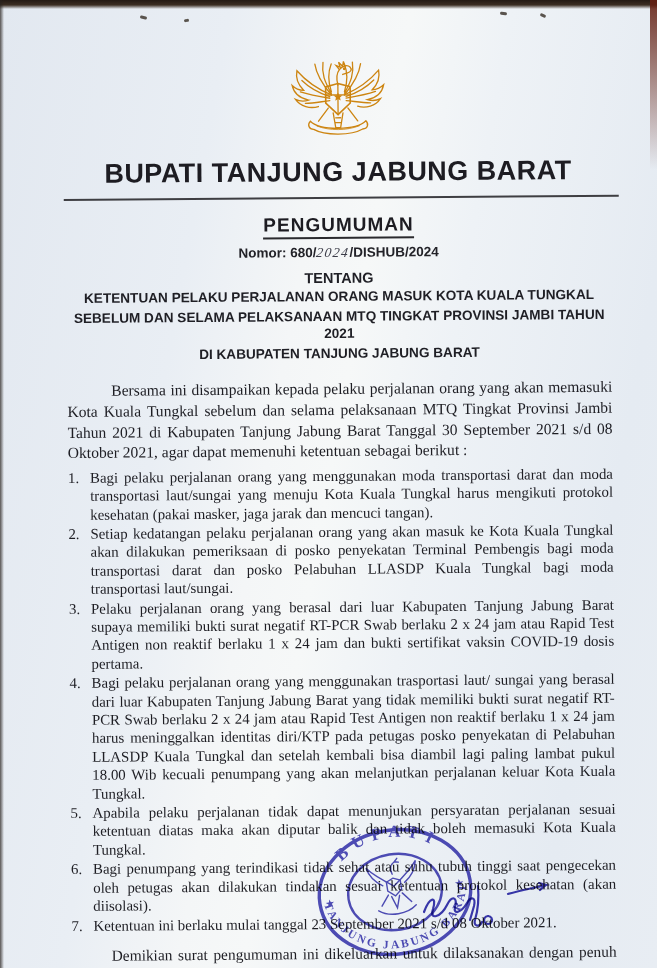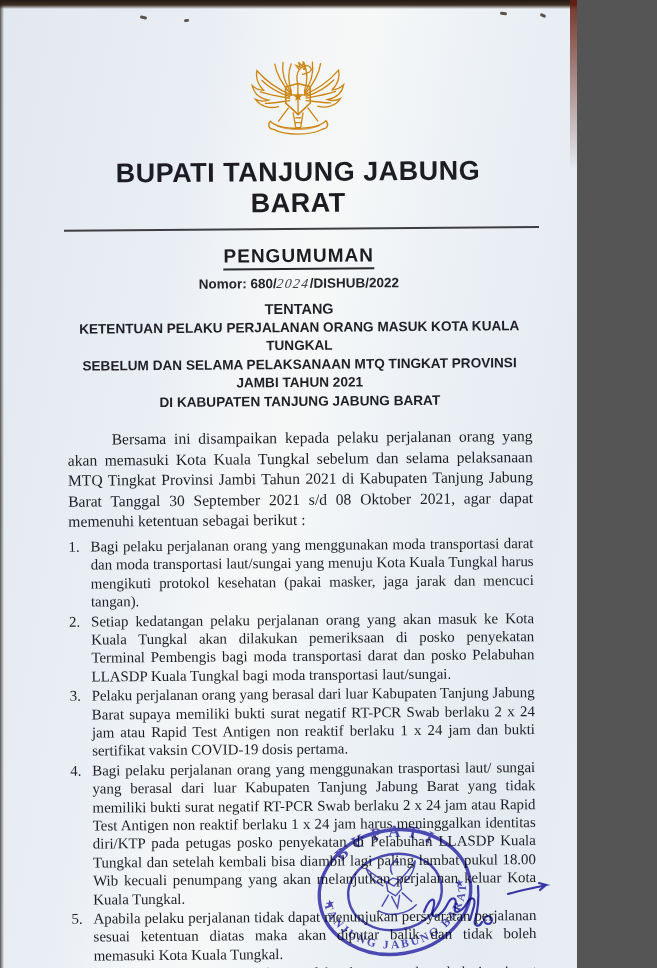--- a/index.html
+++ b/index.html
@@ -1,17 +1,17 @@
 <!DOCTYPE html>
 <html><head>
 <meta charset="utf-8">
 <style>
   html,body{margin:0;padding:0;background:#555;}
   .scan{
-    position:relative;width:577px;height:968px;overflow:hidden;
+    position:relative;width:657px;height:968px;overflow:hidden;
     background:linear-gradient(100deg,#e2e8f0 0%,#e9eef4 28%,#f4f6f7 42%,#f6f8f8 50%,#eef2f6 62%,#e5ebf2 85%,#e8edf3 100%);
     font-family:"Liberation Sans",sans-serif;color:#26262a;
   }
   
   .edge-top{position:absolute;top:0;left:0;width:100%;height:9px;
     background:linear-gradient(180deg,#241a14 0%,#3c2e23 55%,rgba(60,46,35,0) 100%);z-index:6;}
   .edge-left{position:absolute;top:0;left:0;width:4px;height:100%;
     background:linear-gradient(90deg,rgba(40,34,30,.75),rgba(40,34,30,0));z-index:6;}
   .edge-right{position:absolute;top:0;right:0;width:7px;height:170px;
     background:linear-gradient(180deg,rgba(101,32,18,.9),rgba(101,32,18,0));z-index:6;}
@@ -94,21 +94,21 @@
       <path d="M60,53 l1.6,3.4 3.7,.4 -2.8,2.5 .8,3.7 -3.3,-1.9 -3.3,1.9 .8,-3.7 -2.8,-2.5 3.7,-.4 Z" fill="#cd8511"></path>
     </svg>
 
     <div class="letterhead">BUPATI TANJUNG JABUNG BARAT</div>
     <hr class="rule">
 
     <div class="h-title">
       <span>PENGUMUMAN</span>
     </div>
 
-    <div class="h-nomor"><span>Nomor: 680/</span><span class="handwrit">2024</span><span>/DISHUB/2022</span></div>
+    <div class="h-nomor"><span>Nomor: 680/</span><span class="handwrit">2024</span><span>/DISHUB/2024</span></div>
 
     <div class="h-tentang">TENTANG</div>
     <div class="h-sub">KETENTUAN PELAKU PERJALANAN ORANG MASUK KOTA KUALA TUNGKAL</div>
     <div class="h-sub">SEBELUM DAN SELAMA PELAKSANAAN  MTQ TINGKAT PROVINSI JAMBI TAHUN 2021</div>
     <div class="h-sub">DI KABUPATEN TANJUNG JABUNG BARAT</div>
 
     <div class="serif intro">Bersama ini disampaikan kepada pelaku perjalanan orang yang akan memasuki Kota Kuala Tungkal sebelum dan selama pelaksanaan MTQ Tingkat Provinsi Jambi Tahun 2021 di Kabupaten Tanjung Jabung Barat Tanggal 30 September 2021 s/d 08 Oktober 2021, agar dapat memenuhi ketentuan sebagai berikut :</div>
 
     <div class="list serif">
       <div class="item">

